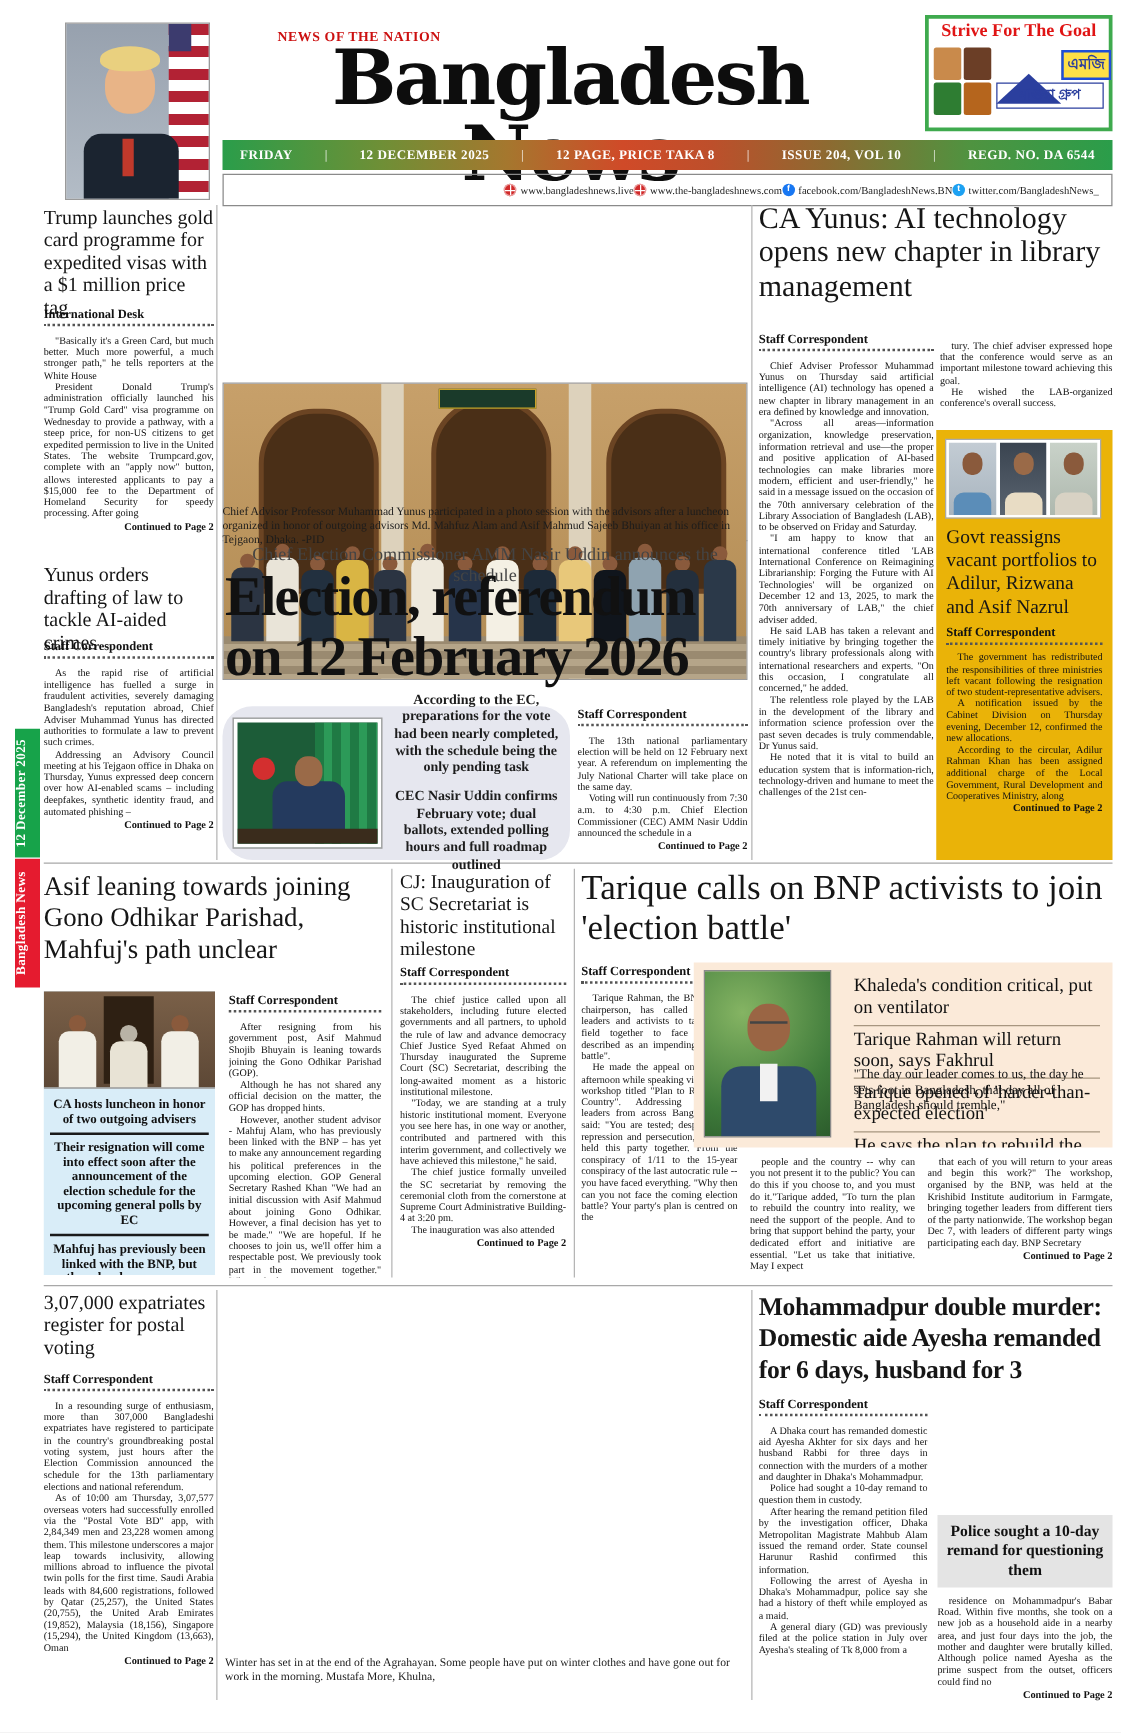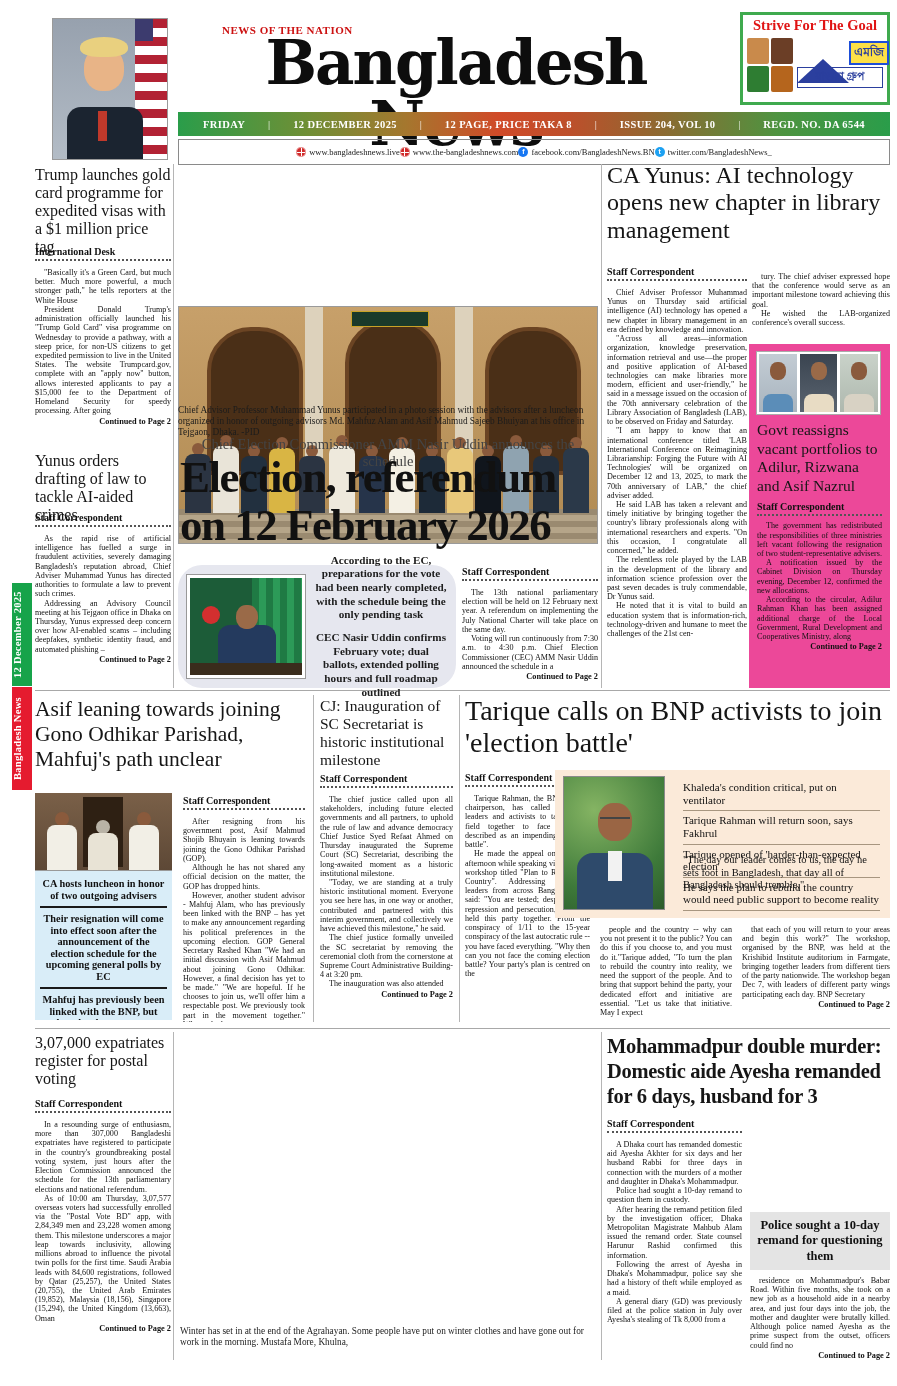--- a/index.html
+++ b/index.html
@@ -14,24 +14,24 @@
   .adbox .ad-title{color:#e01414;font-weight:bold;font-size:14.5px;text-align:center;line-height:1.1;}
   .ad-row{display:flex;align-items:center;justify-content:space-between;margin-top:4px;}
   .collage{width:46px;height:54px;display:grid;grid-template-columns:1fr 1fr;grid-gap:2px;}
   .collage i{display:block;border-radius:2px;}
   .mg-logo{width:86px;text-align:center;}
   .mg-tri{width:0;height:0;margin:0 auto;border-left:26px solid transparent;border-right:26px solid transparent;border-bottom:24px solid #2b3f9e;}
   .mg-top{display:inline-block;margin-top:-18px;background:#fde047;border:2px solid #1d4ed8;color:#2b3f9e;
           font-weight:bold;font-size:12px;padding:0 3px;position:relative;}
   .mg-bottom{margin-top:2px;border:1px solid #2b3f9e;color:#2b3f9e;font-weight:bold;font-size:11px;padding:0 2px;}
   .datebar{background:linear-gradient(90deg,#2a9d4a 0%,#6f8f36 18%,#a5772e 32%,#d04a28 45%,#bd4f2b 55%,#8d6a31 68%,#4f9340 84%,#2a9d4a 100%);
-           color:#fff;display:flex;align-items:center;justify-content:space-between;padding:0 25px;box-sizing:border-box;
+           color:#fff;display:flex;align-items:center;justify-content:space-between;padding:0 14px;box-sizing:border-box;
            font-weight:bold;font-size:10.5px;letter-spacing:.4px;}
   .dsep{opacity:.9;font-weight:normal;}
-  .urlbar{border:1px solid #8a8a8a;display:flex;align-items:center;justify-content:center;
+  .urlbar{border:1px solid #8a8a8a;display:flex;align-items:center;justify-content:flex-end;
           padding:12px 10px;box-sizing:border-box;font-size:8.5px;color:#222;}
   .lk{display:flex;align-items:center;gap:3px;}
   .ic{width:10px;height:10px;border-radius:50%;display:inline-block;position:relative;color:#fff;
       font-family:"Liberation Sans",sans-serif;font-size:7px;font-weight:bold;text-align:center;line-height:10px;}
   .ic.globe{background:#d12b2b;box-shadow:inset 0 0 0 1px rgba(255,255,255,.55);}
   .ic.globe::after{content:"";position:absolute;left:1px;right:1px;top:4.5px;border-top:1px solid #fff;}
   .ic.globe::before{content:"";position:absolute;top:1px;bottom:1px;left:4.5px;border-left:1px solid #fff;}
   .ic.fb{background:#1877f2;}
   .ic.tw{background:#1da1f2;}
   
@@ -61,28 +61,28 @@
   .photo{border:1px solid #9a9a9a;box-sizing:border-box;position:relative;overflow:hidden;}
   
   .fg{position:absolute;}
   .fg::before{content:"";position:absolute;top:0;left:50%;transform:translateX(-50%);
               width:var(--h,12px);height:var(--h,12px);border-radius:50%;background:var(--s,#8a5a3c);}
   .fg::after{content:"";position:absolute;top:calc(var(--h,12px) - 1px);left:0;right:0;bottom:0;
              border-radius:8px 8px 0 0;background:var(--c,#2b3442);}
   
   .cecbox{background:#e6e7ef;display:flex;align-items:center;box-sizing:border-box;padding:9px;}
   .cec-text{flex:1;padding-left:10px;font-weight:bold;font-size:11.2px;line-height:1.22;text-align:center;color:#1d1d1d;}
-  .govtbox{background:#ec4899;box-sizing:border-box;padding:8px;overflow:hidden;}
+  .govtbox{background:#eab308;box-sizing:border-box;padding:8px;overflow:hidden;}
   .asifbox{background:#d9edf8;box-sizing:border-box;overflow:hidden;}
   .asif-caps{padding:2px 5px;}
   .asif-caps p{margin:0;padding:5px 2px;font-weight:bold;font-size:10.3px;line-height:1.12;text-align:center;border-top:2px solid #1a1a1a;}
   .asif-caps p:first-child{border-top:none;}
   .peachbox{background:#fbead9;box-sizing:border-box;overflow:hidden;}
   .tq-bullets{position:absolute;left:128px;right:10px;top:8px;}
-  .tq-bullets p{margin:0;padding:3px 0 4px;font-size:11px;line-height:1.15;border-bottom:1px solid #a79680;}
+  .tq-bullets p{margin:0;padding:3px 0 4px;font-size:15px;line-height:1.15;border-bottom:1px solid #a79680;}
   .tq-quote{position:absolute;left:128px;right:10px;top:84px;font-size:10.5px;line-height:1.2;}
   .graybox{background:#e4e4e4;display:flex;align-items:center;justify-content:center;text-align:center;
            font-weight:bold;font-size:12.5px;line-height:1.25;padding:4px;box-sizing:border-box;}
 </style>
 </head>
 <body>
 
 <div class="page">
 
   <div class="abs photo" style="left:52px;top:18px;width:116px;height:142px;background:linear-gradient(#97a1ae,#b3bcc6);">

